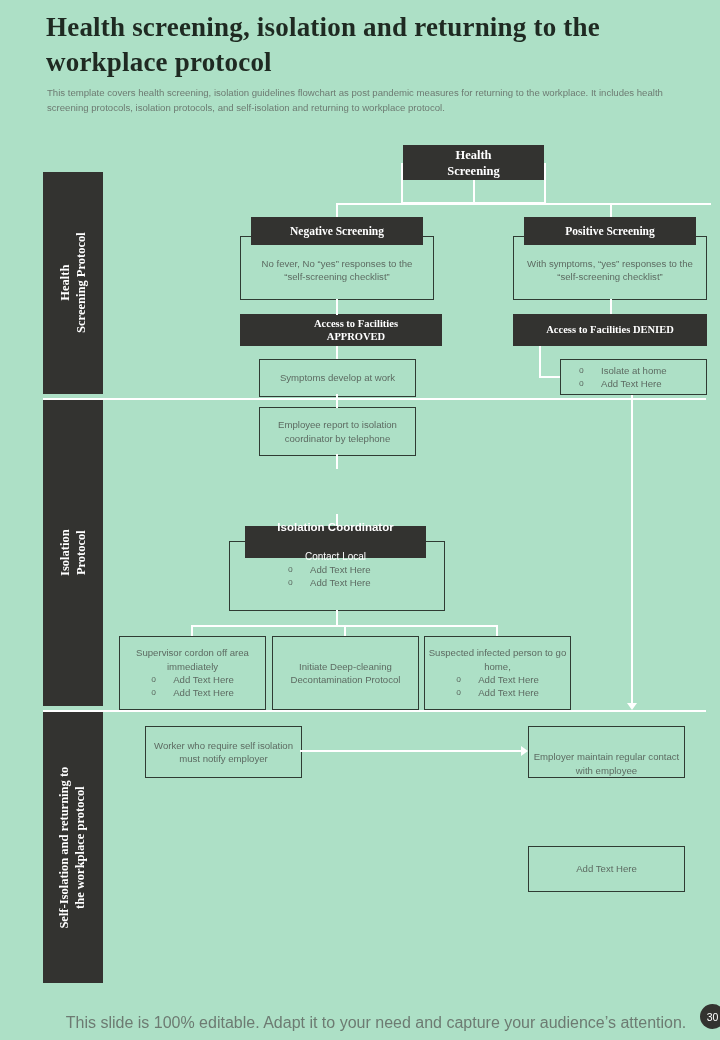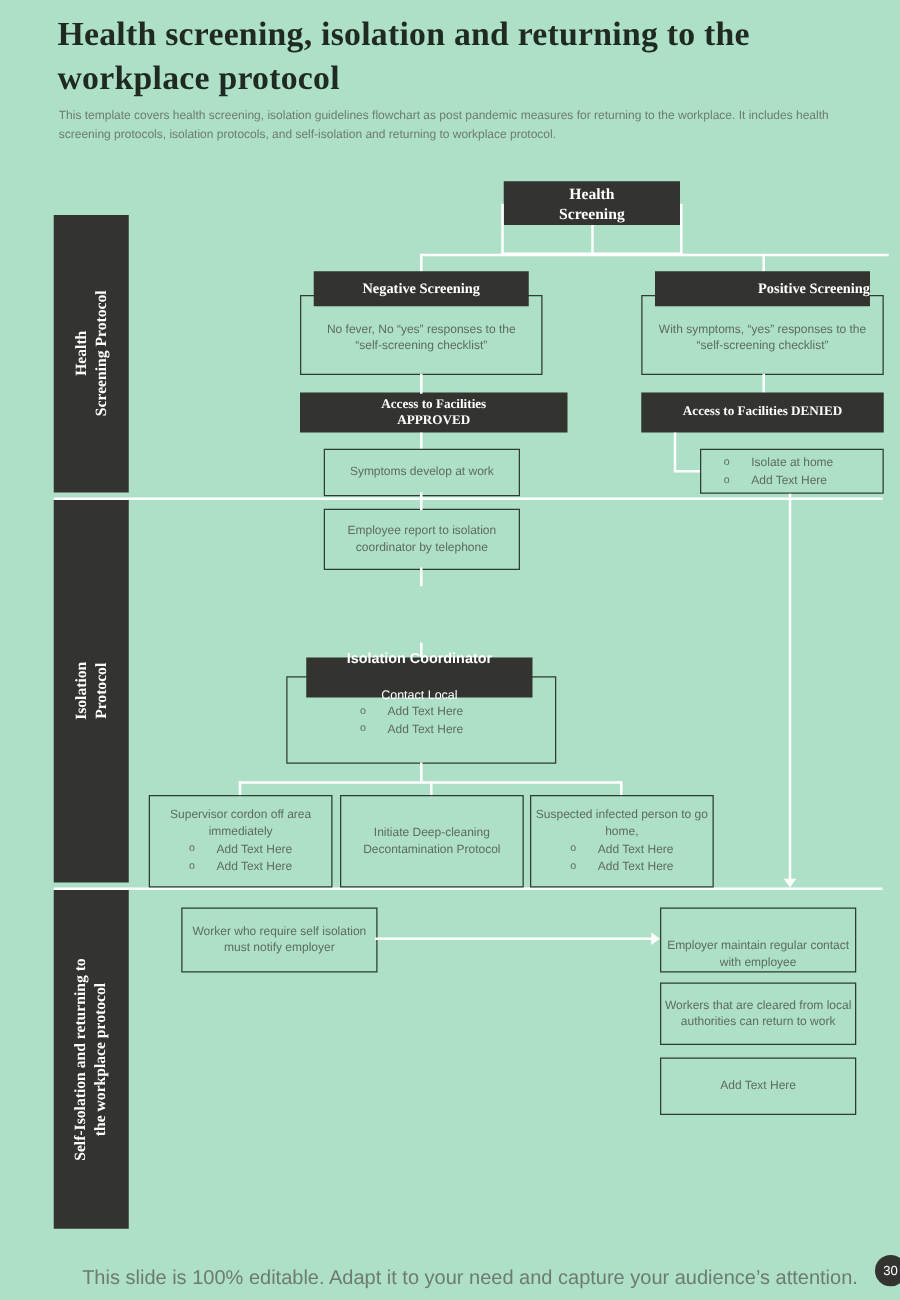--- a/index.html
+++ b/index.html
@@ -119,36 +119,36 @@
   <div class="wline" style="left:528px;top:163px;width:1.5px;height:41px;"></div>
   <div class="wline" style="left:385px;top:202px;width:145px;height:1.5px;"></div>
 
   <div class="lightbox" style="left:224px;top:236px;width:194px;height:64px;padding:4px 10px 0;box-sizing:border-box;">
     <span>No fever, No “yes” responses to the “self-screening checklist”</span>
   </div>
   <div class="darkbox" style="left:235px;top:217px;width:172px;height:28px;font-size:11.5px;">
     <span>Negative Screening</span>
   </div>
 
-  <div class="darkbox" style="left:224px;top:314px;width:214px;height:32px;font-size:10.5px;">
+  <div class="darkbox" style="left:224px;top:314px;width:172px;height:32px;font-size:10.5px;padding-left:30px;">
     <span>Access  to Facilities</span>
     <span>APPROVED</span>
   </div>
 
   <div class="wline" style="left:320px;top:299px;width:1.5px;height:16px;"></div>
   <div class="wline" style="left:320px;top:346px;width:1.5px;height:14px;"></div>
 
   <div class="lightbox" style="left:243px;top:359px;width:155px;height:36px;">
     <span>Symptoms develop at work</span>
   </div>
 
   <div class="lightbox" style="left:497px;top:236px;width:194px;height:64px;padding:4px 10px 0;box-sizing:border-box;">
     <span>With symptoms, “yes” responses to the “self-screening checklist”</span>
   </div>
-  <div class="darkbox" style="left:508px;top:217px;width:172px;height:28px;font-size:11.5px;align-items:flex-end;">
+  <div class="darkbox" style="left:508px;top:217px;width:172px;height:28px;font-size:11.5px;">
     <span>Positive  Screening</span>
   </div>
 
   <div class="wline" style="left:594px;top:299px;width:1.5px;height:16px;"></div>
 
   <div class="darkbox" style="left:497px;top:314px;width:194px;height:32px;font-size:10.5px;">
     <span>Access  to Facilities  DENIED</span>
   </div>
 
   <div class="wline" style="left:523px;top:346px;width:1.5px;height:31px;"></div>
@@ -214,23 +214,20 @@
     <span>Worker who require self isolation must notify employer</span>
   </div>
 
   <div class="wline" style="left:284px;top:750px;width:222px;height:1.5px;"></div>
   <div class="warrow right" style="left:505px;top:746px;"></div>
 
   <div class="lightbox" style="left:512px;top:726px;width:155px;height:50px;justify-content:flex-end;">
     <span>Employer  maintain  regular contact with employee</span>
   </div>
 
-  <div class="lightbox" style="left:512px;top:786px;width:155px;height:48px;">
-    <span>Workers that are cleared from local authorities can return to work</span>
-  </div>
 
   <div class="lightbox" style="left:512px;top:846px;width:155px;height:44px;">
     <span>Add Text Here</span>
   </div>
 
   <div class="footer">This slide is 100% editable. Adapt it to your need and capture your audience’s attention.</div>
   <div class="pagebadge">30</div>
 
 </div>
 

